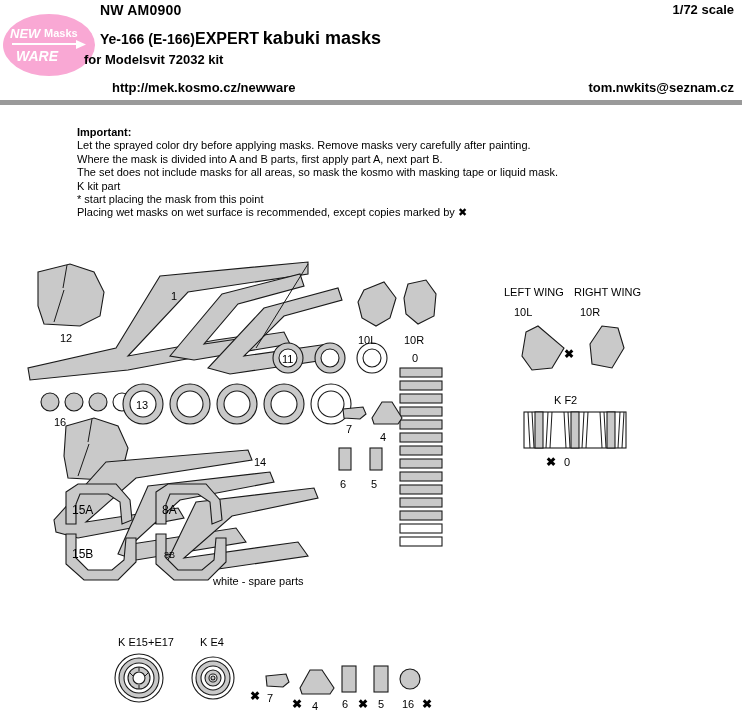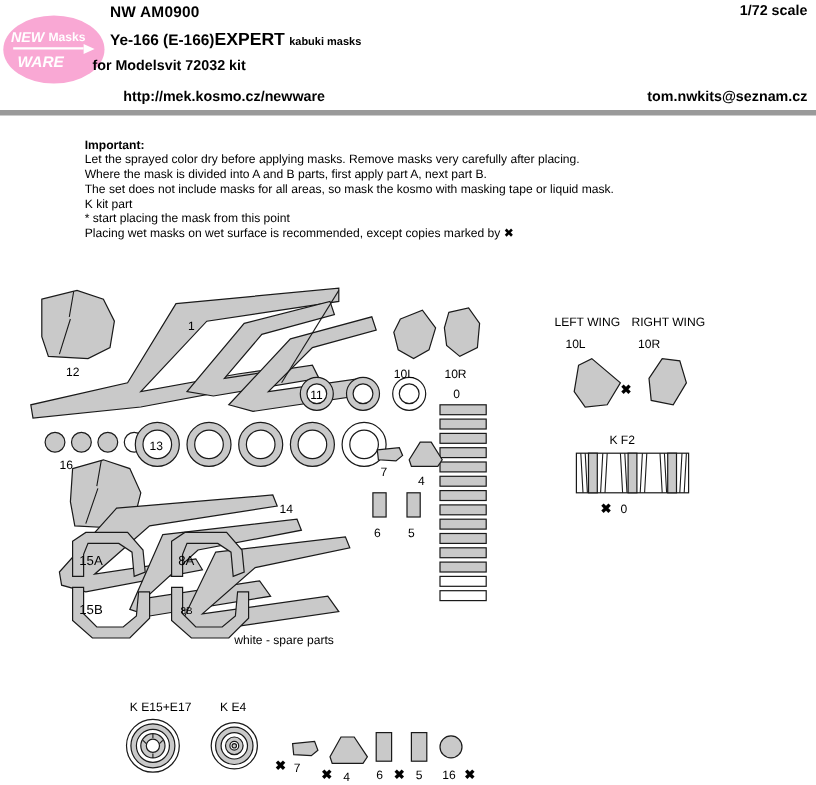--- a/index.html
+++ b/index.html
@@ -18,21 +18,21 @@
   .logo{
     position:absolute;left:3px;top:14px;width:92px;height:62px;
     border-radius:50%;background:#f9a8d4;
     display:flex;align-items:center;justify-content:center;
   }
   .logo svg{display:block;}
   .hdr-code{position:absolute;left:100px;top:2px;font-size:14px;font-weight:bold;letter-spacing:.2px;}
   .hdr-scale{position:absolute;right:8px;top:2px;font-size:13px;font-weight:bold;}
   .hdr-title{position:absolute;left:100px;top:28px;font-size:14px;font-weight:bold;white-space:nowrap;}
   .hdr-title .exp{font-size:16px;font-weight:bold;}
-  .hdr-title .kb{font-weight:bold;font-size:10px;}
+  .hdr-title .kb{font-weight:bold;font-size:18px;}
   .hdr-sub{position:absolute;left:84px;top:52px;font-size:13px;font-weight:bold;}
   .hdr-url{position:absolute;left:100px;top:80px;font-size:13px;font-weight:bold;margin-left:12px;}
   .hdr-mail{position:absolute;right:8px;top:80px;font-size:13px;font-weight:bold;}
   .hdr-rule{position:absolute;left:0;right:0;top:100px;height:5px;background:#9a9a9a;}
 
   
   .instr{position:absolute;left:37px;top:126px;font-size:11px;line-height:13.4px;}
   .instr b{font-size:11px;}
   .instr .ln{white-space:nowrap;padding-left:40px;}
   .wline{position:absolute;left:55px;top:231px;font-size:11px;white-space:nowrap;}
@@ -76,21 +76,21 @@
     </div>
 
     <div class="hdr-sub">for Modelsvit 72032 kit</div>
     <div class="hdr-url">http://mek.kosmo.cz/newware</div>
     <div class="hdr-mail">tom.nwkits@seznam.cz</div>
     <div class="hdr-rule"></div>
   </div>
 
   <div class="instr">
     <div class="ln"><b>Important:</b></div>
-    <div class="ln">Let the sprayed color dry before applying masks. Remove masks very carefully after placing.</div>
+    <div class="ln">Let the sprayed color dry before applying masks. Remove masks very carefully after painting.</div>
     <div class="ln">Where the mask is divided into A and B parts, first apply part A, next part B.</div>
     <div class="ln">The set does not include masks for all areas, so mask the kosmo with masking tape or liquid mask.</div>
     <div class="ln">K kit part</div>
     <div class="ln">* start placing the mask from this point</div>
     <div class="ln">Placing wet masks on wet surface is recommended, except copies marked by ✖</div>
   </div>
 
 
   <div class="diagram">
     <svg width="726" height="458" viewBox="0 0 726 458">

